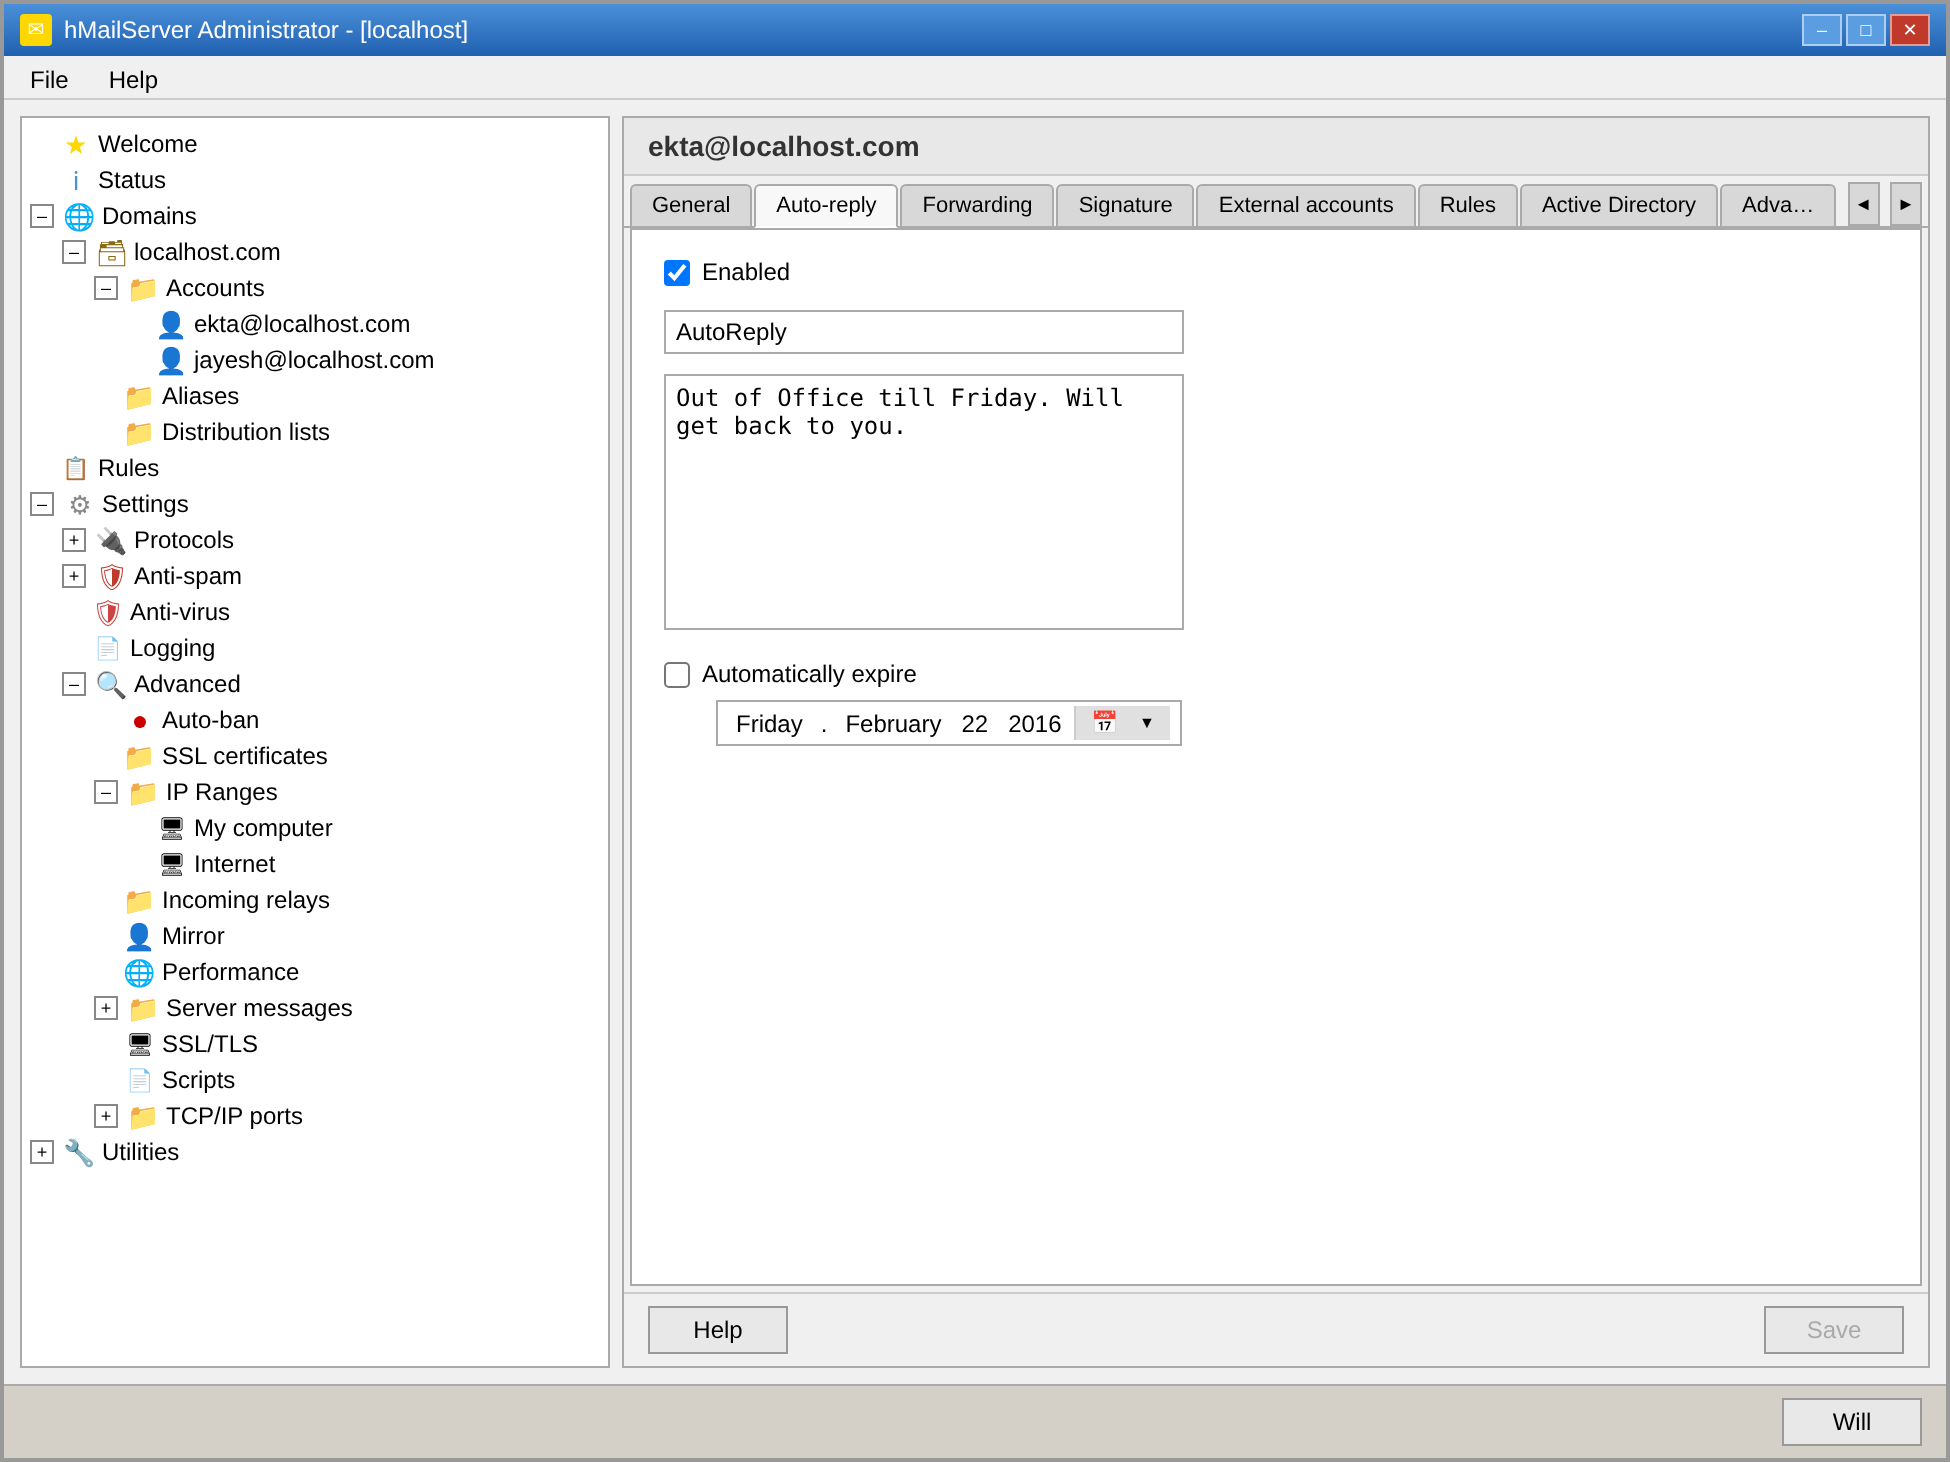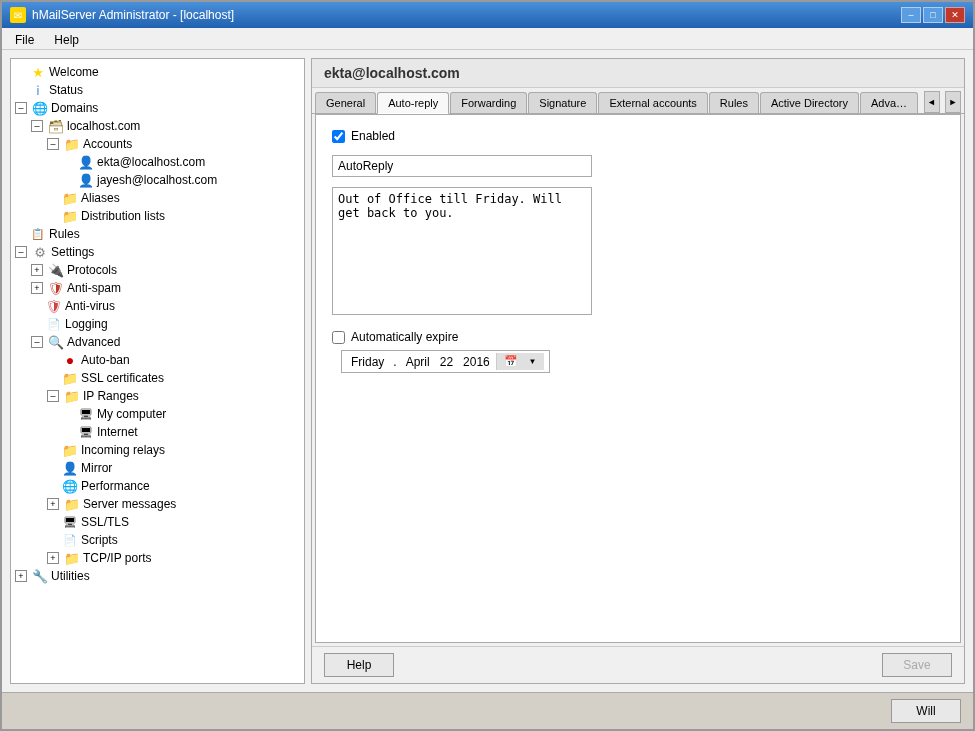--- a/index.html
+++ b/index.html
@@ -578,25 +578,25 @@
 
         <div class="form-row">
           <textarea class="form-textarea" style="">Out of Office till Friday. Will get back to you.</textarea>
         </div>
 
         <div class="expire-row">
           <input type="checkbox" id="expire-checkbox" style="">
           <label for="expire-checkbox">Automatically expire</label>
         </div>
 
-        <div style="margin-top:6px; margin-left:9px;">
+        <div style="margin-top:6px; margin-left:26px;">
           <div class="date-field" style="display:inline-flex; align-items:center;">
             <span>Friday</span>
             <span style="padding:0 3px;">.</span>
-            <span>April</span>
+            <span>February</span>
             <span style="padding:0 4px;">22</span>
             <span style="padding-right:4px;">2016</span>
             <button class="date-dropdown-btn" style="display:flex;align-items:center;gap:2px;padding:2px 4px;background:#e0e0e0;border:none;border-left:1px solid #ccc;cursor:pointer;">
               <span style="font-size:11px;">📅</span>
               <span style="font-size:8px;">▼</span>
             </button>
           </div>
         </div>
 
       </div>

